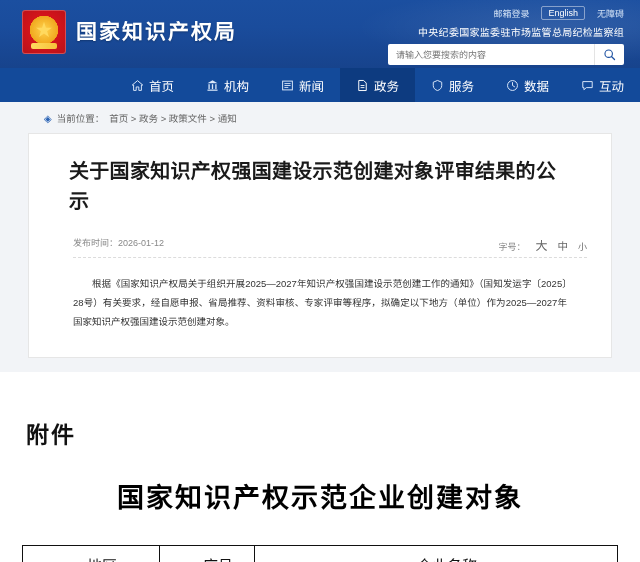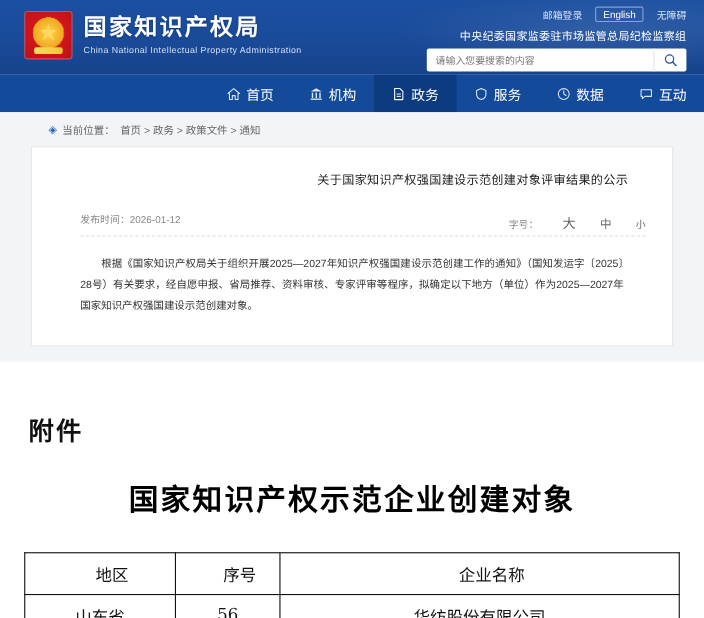--- a/index.html
+++ b/index.html
@@ -145,39 +145,39 @@
   }
   .breadcrumb .pin { color: #2a63b5; font-size: 10px; }
 
   .article-card {
     margin: 0 28px;
     background: #ffffff;
     border: 1px solid #e6e6e6;
     padding: 22px 0 26px 0;
   }
   .article-title {
-    text-align: right;
-    font-size: 11px; font-weight: normal;
+    text-align: left;
+    font-size: 20px; font-weight: bold;
     color: #1a1a1a;
     letter-spacing: 0.3px;
     padding: 0 40px;
     line-height: 1.5;
   }
   .meta-row {
     position: relative;
     margin: 20px 24px 0 44px;
     border-bottom: 1px dashed #dcdcdc;
     padding-bottom: 8px;
     display: flex; align-items: center;
     font-size: 9px; color: #888;
   }
   .meta-left { white-space: nowrap; }
   .meta-right {
     position: absolute; right: 0; top: 0;
-    display: flex; align-items: baseline; gap: 22px;
+    display: flex; align-items: baseline; gap: 10px;
     font-size: 9px; color: #888;
   }
   .meta-right .s-big { font-size: 12px; color: #666; }
   .meta-right .s-mid { font-size: 10.5px; color: #666; }
   .meta-right .s-sml { font-size: 9px; color: #666; }
 
   .article-body {
     margin: 16px 44px 0 44px;
     font-size: 9.5px;
     line-height: 2.0;
@@ -238,21 +238,20 @@
 
   <div class="header">
 
     <div class="header-left">
       <div class="emblem">
         <div class="star">★</div>
         <div class="gear"></div>
       </div>
       <div class="org-names">
         <div class="org-cn">国家知识产权局</div>
-        <div class="org-en">China National Intellectual Property Administration</div>
       </div>
     </div>
 
     <div class="toplinks">
       <span>邮箱登录</span>
       <span class="lang">English</span>
       <span>无障碍</span>
     </div>
 
     <div class="supervise">中央纪委国家监委驻市场监管总局纪检监察组</div>
@@ -287,20 +286,31 @@
             <path d="M8 1.6 1.8 5.2h12.4Z" fill="#dbe8fa"></path>
             <rect x="3" y="6.4" width="1.6" height="6" fill="#dbe8fa"></rect>
             <rect x="7.2" y="6.4" width="1.6" height="6" fill="#dbe8fa"></rect>
             <rect x="11.4" y="6.4" width="1.6" height="6" fill="#dbe8fa"></rect>
             <rect x="1.8" y="13" width="12.4" height="1.5" fill="#dbe8fa"></rect>
           </svg>
       </span>
       <span>机构</span>
     </div>
 
+    <div class="nav-item">
+      <span class="nicon">
+        <svg width="13" height="13" viewBox="0 0 16 16">
+            <rect x="2" y="2.6" width="12" height="10.8" fill="none" stroke="#dbe8fa" stroke-width="1.2"></rect>
+            <line x1="4.2" y1="5.6" x2="11.8" y2="5.6" stroke="#dbe8fa" stroke-width="1.1"></line>
+            <line x1="4.2" y1="8" x2="11.8" y2="8" stroke="#dbe8fa" stroke-width="1.1"></line>
+            <line x1="4.2" y1="10.4" x2="9" y2="10.4" stroke="#dbe8fa" stroke-width="1.1"></line>
+          </svg>
+      </span>
+      <span>新闻</span>
+    </div>
 
     <div class="nav-item active">
       <span class="nicon">
         <svg width="13" height="13" viewBox="0 0 16 16">
             <path d="M3.4 1.8h6l3.2 3.2v9.2H3.4Z" fill="none" stroke="#ffffff" stroke-width="1.2" stroke-linejoin="round"></path>
             <line x1="5.6" y1="8" x2="10.4" y2="8" stroke="#ffffff" stroke-width="1.1"></line>
             <line x1="5.6" y1="10.6" x2="10.4" y2="10.6" stroke="#ffffff" stroke-width="1.1"></line>
           </svg>
       </span>
       <span>政务</span>

